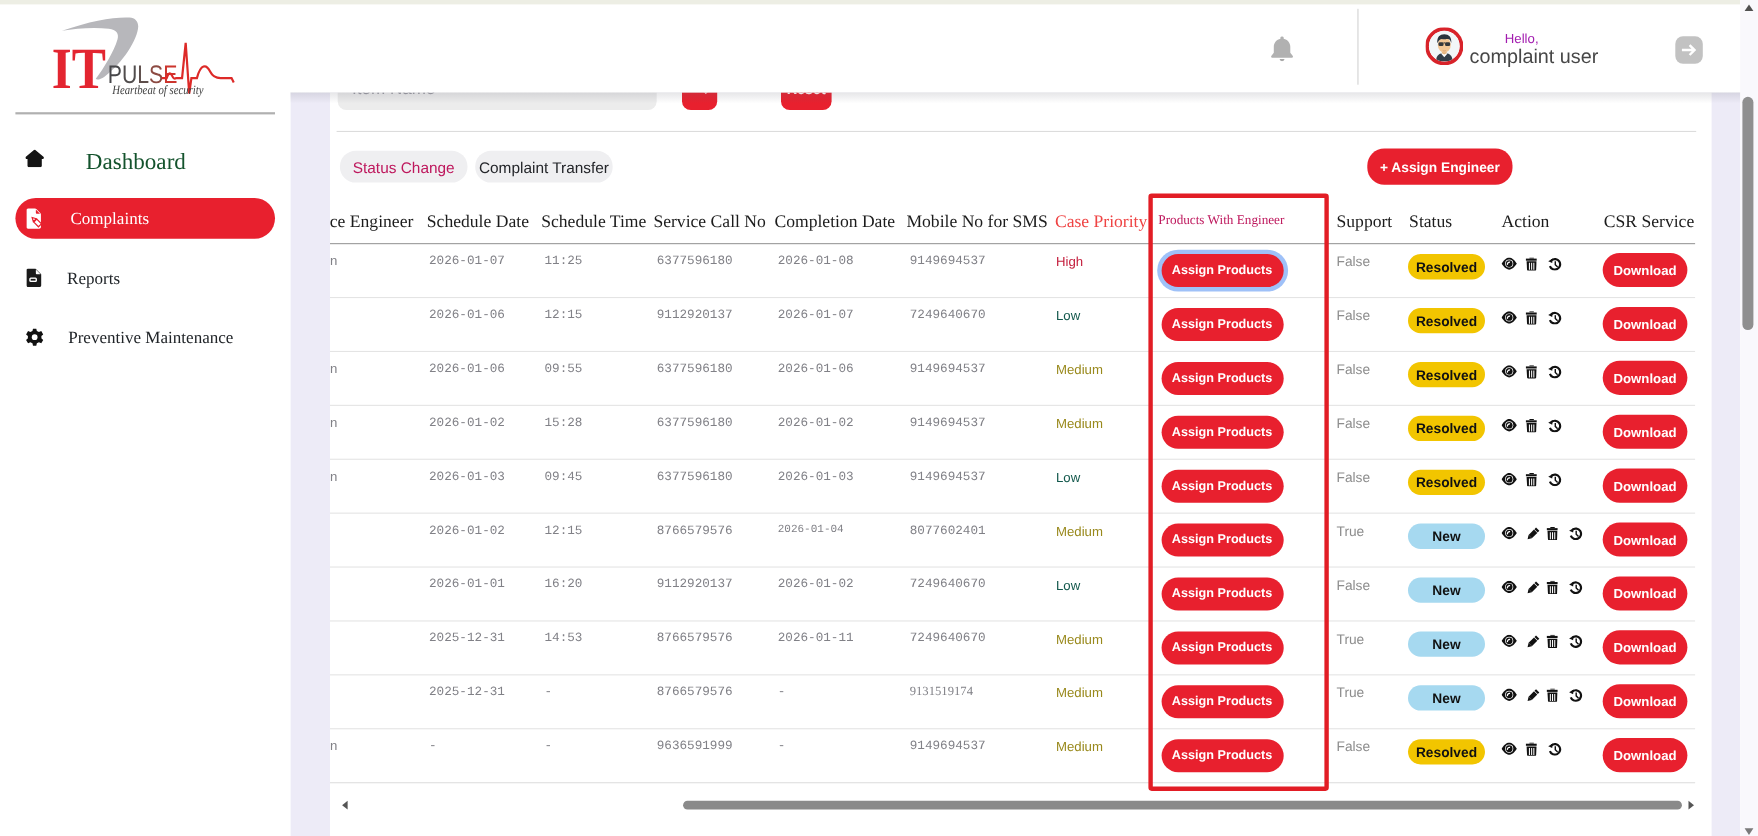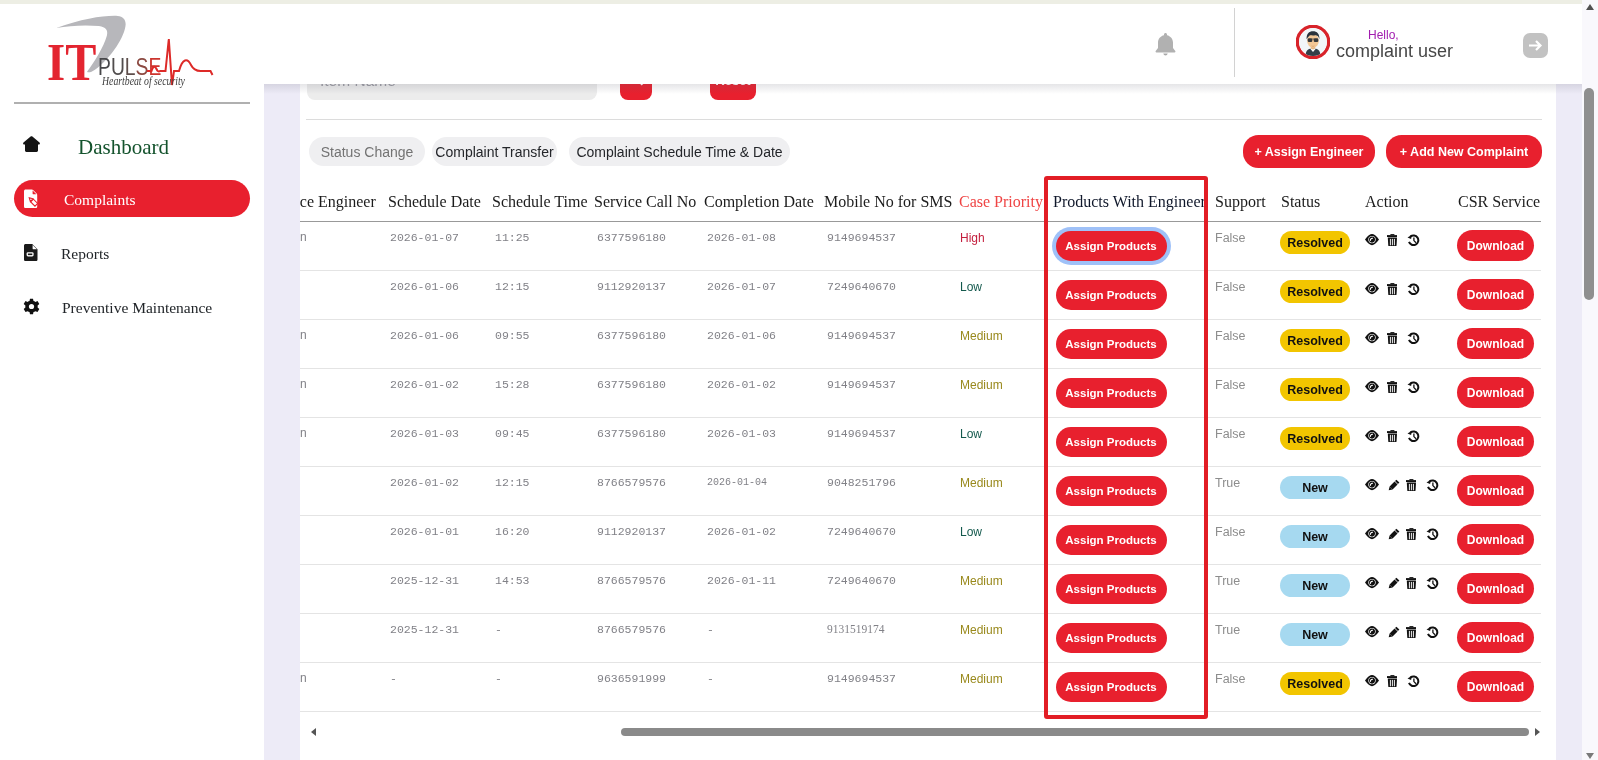--- a/index.html
+++ b/index.html
@@ -12,33 +12,31 @@
 <div class="a" style="left:300px;top:84px;width:1256px;height:676px;background:#fff;overflow:hidden">
 <div class="a" style="left:7px;top:-32px;width:290px;height:48px;background:#ececec;border-radius:8px"></div>
 <div class="a nowrap" style="left:20px;top:-12px;font-size:15.5px;color:#9a9aa2">Item Name</div>
 <div class="a" style="left:320px;top:-28px;width:32px;height:44px;background:#e8202e;border-radius:8px"></div>
 <svg class="a" style="left:328px;top:-14px" width="16" height="17" viewBox="0 0 16 17">
       <circle cx="7" cy="7" r="4.6" stroke="#fff" stroke-width="2.4" fill="none"></circle>
       <path d="M10.4 10.4 L14.6 14.6" stroke="#fff" stroke-width="2.6"></path>
     </svg>
 <div class="a cc" style="left:410px;top:-28px;width:46px;height:44px;background:#e8202e;border-radius:8px;color:#fff;font-weight:bold;font-size:13px;padding-top:4px;box-sizing:border-box">Reset</div>
 <div class="a" style="left:6px;top:35px;width:1236px;height:1px;background:#dcdcdc"></div>
-<div class="a cc nowrap" style="left:9px;top:53px;width:116px;height:29px;background:#efeff1;border-radius:14.5px;font-size:14px;color:#737373">Status Change</div>
+<div class="a cc nowrap" style="left:9px;top:53px;width:116px;height:29px;background:#efeff1;border-radius:14.5px;font-size:14px;color:#be185d">Status Change</div>
 <div class="a cc nowrap" style="left:132px;top:53px;width:125px;height:29px;background:#efeff1;border-radius:14.5px;font-size:14px;color:#24262a">Complaint Transfer</div>
-<div class="a cc nowrap" style="left:269px;top:53px;width:221px;height:29px;background:#efeff1;border-radius:14.5px;font-size:14px;color:#24262a">Complaint Schedule Time &amp; Date</div>
 <div class="a cc rb nowrap" style="left:943px;top:51px;width:132px;height:33px;font-size:12.5px">+ Assign Engineer</div>
-<div class="a cc rb nowrap" style="left:1086px;top:51px;width:156px;height:33px;font-size:12.5px">+ Add New Complaint</div>
 <div class="a ser nowrap" style="left:-34px;top:109px;font-size:16px;color:#1c1c1c">Service Engineer</div>
 <div class="a ser nowrap" style="left:88px;top:109px;font-size:16px;color:#1c1c1c">Schedule Date</div>
 <div class="a ser nowrap" style="left:192px;top:109px;font-size:16px;color:#1c1c1c">Schedule Time</div>
 <div class="a ser nowrap" style="left:294px;top:109px;font-size:16px;color:#1c1c1c">Service Call No</div>
 <div class="a ser nowrap" style="left:404px;top:109px;font-size:16px;color:#1c1c1c">Completion Date</div>
 <div class="a ser nowrap" style="left:524px;top:109px;font-size:16px;color:#1c1c1c">Mobile No for SMS</div>
 <div class="a ser nowrap" style="left:659px;top:109px;font-size:16px;color:#ef4444">Case Priority</div>
-<div class="a ser nowrap" style="left:753px;top:109px;font-size:16px;color:#0f172a">Products With Engineer</div>
+<div class="a ser nowrap" style="left:753px;top:109px;font-size:12px;color:#be185d">Products With Engineer</div>
 <div class="a ser nowrap" style="left:915px;top:109px;font-size:16px;color:#1c1c1c">Support</div>
 <div class="a ser nowrap" style="left:981px;top:109px;font-size:16px;color:#1c1c1c">Status</div>
 <div class="a ser nowrap" style="left:1065px;top:109px;font-size:16px;color:#1c1c1c">Action</div>
 <div class="a ser nowrap" style="left:1158px;top:109px;font-size:16px;color:#1c1c1c">CSR Service</div>
 <div class="a" style="left:0px;top:136.5px;width:1241px;height:1.6px;background:#999"></div>
 <div class="a" style="left:0px;top:185.5px;width:1241px;height:1px;background:#e4e4e4"></div>
 <div class="a" style="left:0px;top:147px;font-size:12px;line-height:13px;color:#818187">n</div>
 <div class="a nowrap" style="left:90px;top:147px;font-family:'Liberation Mono',monospace;font-size:11.5px;line-height:13px;color:#818187">2026-01-07</div>
 <div class="a nowrap" style="left:195px;top:147px;font-family:'Liberation Mono',monospace;font-size:11.5px;line-height:13px;color:#818187">11:25</div>
 <div class="a nowrap" style="left:297px;top:147px;font-family:'Liberation Mono',monospace;font-size:11.5px;line-height:13px;color:#818187">6377596180</div>
@@ -179,21 +177,21 @@
       <path d="M3.41 2.62 A4.8 4.8 0 1 1 1.99 7.94" stroke="#111" stroke-width="2" fill="none"></path>
       <path d="M0.5 3.4 L4.6 0.9 L4.1 5.1 Z" fill="#111"></path>
       <path d="M6.9 3.5 V6.6 L9.0 8.7" stroke="#111" stroke-width="1.3" fill="none"></path>
     </svg>
 <div class="a cc rb nowrap" style="left:1157px;top:342px;width:77px;height:31px;font-size:12px">Download</div>
 <div class="a" style="left:0px;top:430.5px;width:1241px;height:1px;background:#e4e4e4"></div>
 <div class="a nowrap" style="left:90px;top:392px;font-family:'Liberation Mono',monospace;font-size:11.5px;line-height:13px;color:#818187">2026-01-02</div>
 <div class="a nowrap" style="left:195px;top:392px;font-family:'Liberation Mono',monospace;font-size:11.5px;line-height:13px;color:#818187">12:15</div>
 <div class="a nowrap" style="left:297px;top:392px;font-family:'Liberation Mono',monospace;font-size:11.5px;line-height:13px;color:#818187">8766579576</div>
 <div class="a nowrap" style="left:407px;top:392px;font-family:'Liberation Mono',monospace;font-size:10px;line-height:13px;color:#818187">2026-01-04</div>
-<div class="a nowrap" style="left:527px;top:392px;font-family:'Liberation Mono',monospace;font-size:11.5px;line-height:13px;color:#818187">9048251796</div>
+<div class="a nowrap" style="left:527px;top:392px;font-family:'Liberation Mono',monospace;font-size:11.5px;line-height:13px;color:#818187">8077602401</div>
 <div class="a nowrap" style="left:660px;top:392px;font-size:12px;line-height:14px;color:#99891c">Medium</div>
 <div class="a cc rb nowrap" style="left:755.5px;top:392px;width:111px;height:30px;font-size:11.5px;border-radius:15px;">Assign Products</div>
 <div class="a nowrap" style="left:915px;top:392px;font-size:12.5px;line-height:14px;color:#8d8d8d">True</div>
 <div class="a cc nowrap" style="left:980px;top:392px;width:70px;height:23px;background:#a6d9f0;border-radius:11.5px;font-size:12.5px;font-weight:bold;color:#111">New</div>
 <svg class="a" style="left:1065.0px;top:395.4px" width="14" height="11.2" viewBox="0 0 14 11.2">
       <path d="M0 5.6 C2.6 1.6 5.3 0 7 0 C8.7 0 11.4 1.6 14 5.6 C11.4 9.6 8.7 11.2 7 11.2 C5.3 11.2 2.6 9.6 0 5.6 Z" fill="#111"></path>
       <circle cx="7" cy="5.6" r="3.7" fill="#fff"></circle>
       <circle cx="7" cy="5.6" r="3.05" fill="#111"></circle>
       <path d="M5.4 6.8 A2.0 2.0 0 0 1 7.8 4.4" stroke="#fff" stroke-width="1.15" fill="none"></path>
     </svg>

